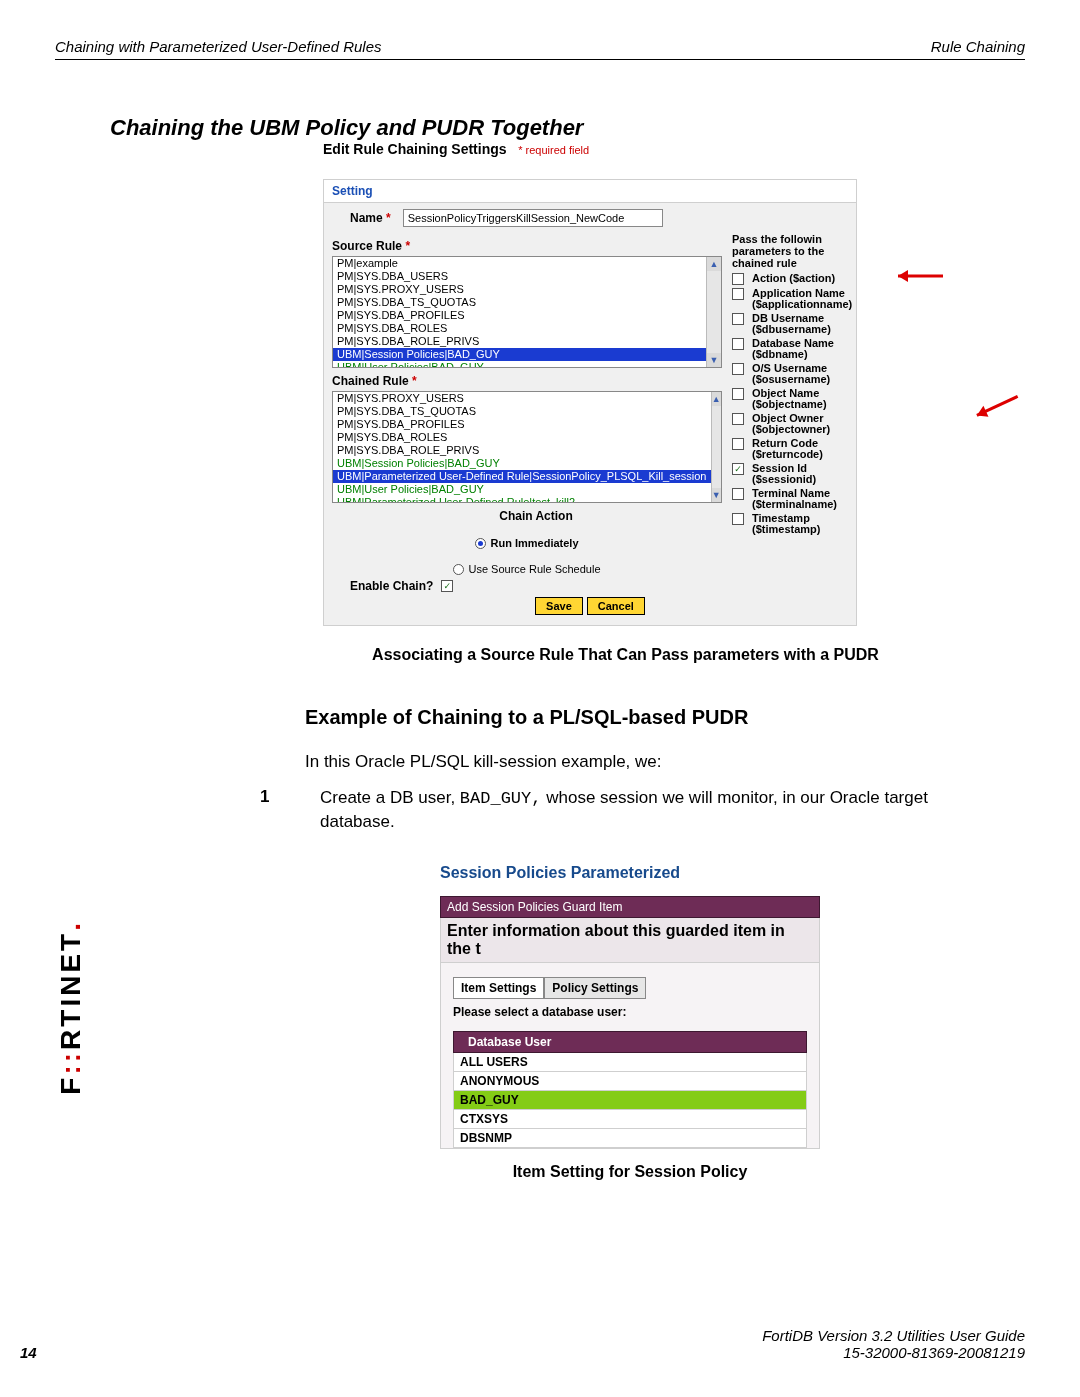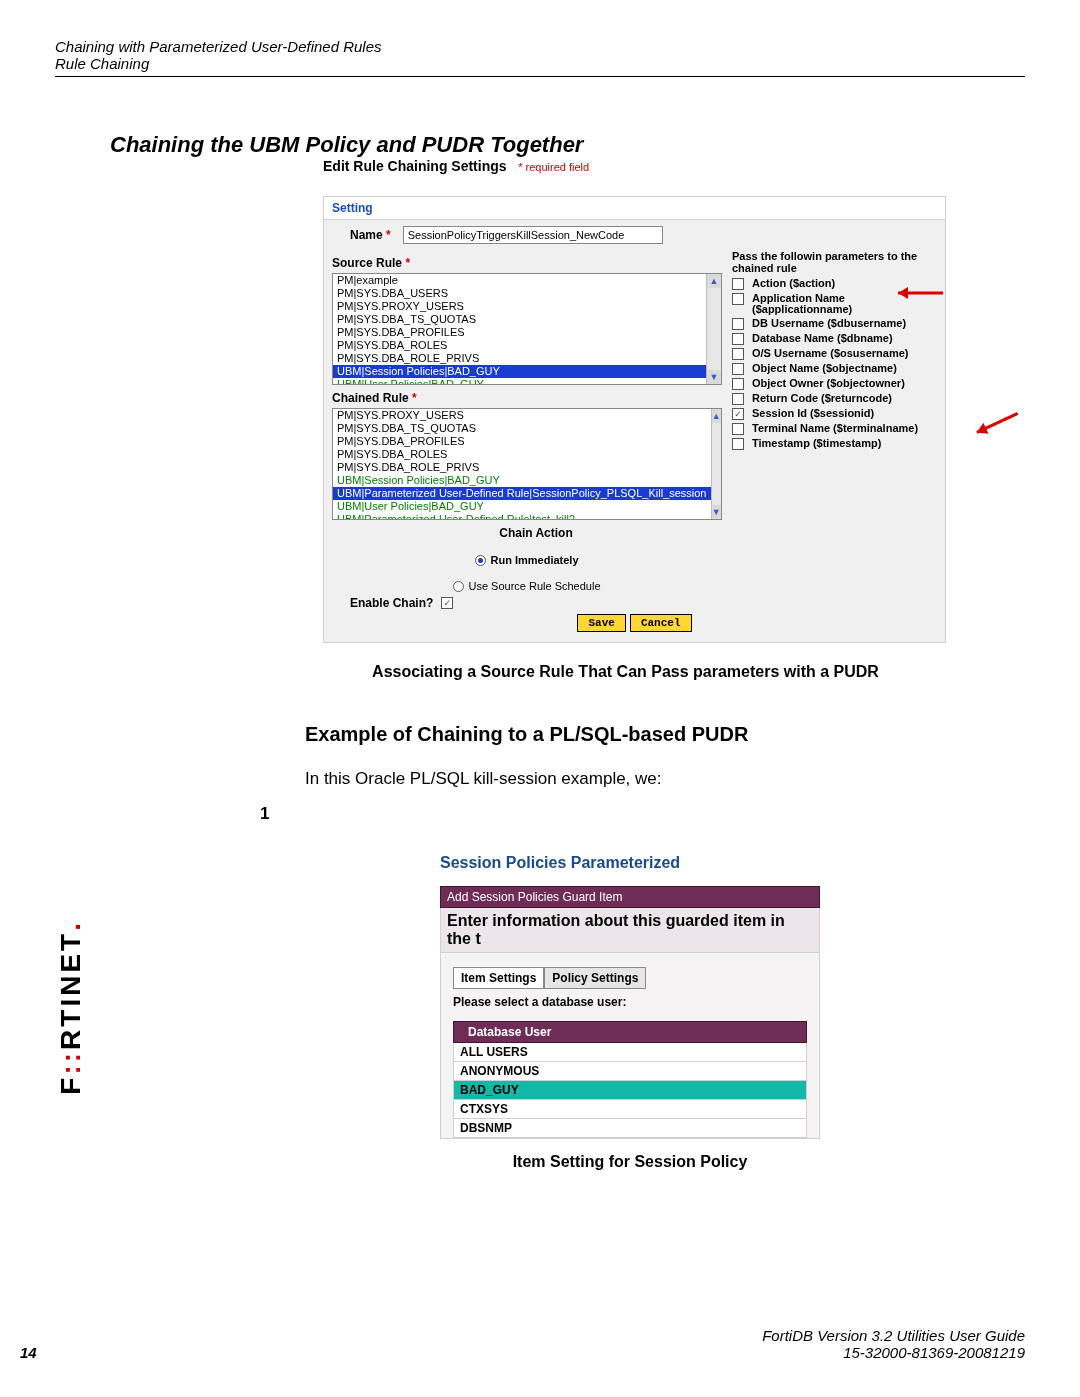--- a/index.html
+++ b/index.html
@@ -10,40 +10,39 @@
     background: #fff;
     position: relative;
     color: #000;
   }
   .header-row {
     display: flex;
     justify-content: space-between;
     padding: 38px 55px 0 55px;
     font-size: 15px;
     font-style: italic;
-    flex-direction: column;
   }
   .header-rule {
     margin: 4px 55px 0 55px;
     border: none;
     border-top: 1px solid #000;
   }
   .content {
     padding: 0 88px 0 110px;
   }
   .section-title {
     font-size: 22px;
     font-style: italic;
     font-weight: bold;
     margin-top: 55px;
   }
   
   .shot1 {
     margin-left: 213px;
-    width: 623px;
+    width: 534px;
     font-size: 12px;
     position: relative;
   }
   .shot1-title {
     font-weight: bold;
     font-size: 14px;
     margin-bottom: 22px;
   }
   .shot1-title-req { color:#c00; font-weight:normal; font-size:11px; }
   .shot1-outer {
@@ -91,21 +90,21 @@
   .param-title { font-size:11px; font-weight:bold; margin-bottom:4px; line-height:12px; }
   .param-row { display:flex; align-items:flex-start; gap:8px; margin-bottom:3px; }
   .chk { width:12px; height:12px; border:1px solid #555; background:#fff; flex:0 0 12px; display:flex; align-items:center; justify-content:center; font-size:9px; color:#1a6f1a; }
   .chk.checked::after { content:"✓"; }
   .param-txt { font-size:11px; line-height:11px; font-weight:bold; }
   .chain-action-row { margin-top:6px; font-size:11px; display:flex; gap:14px; align-items:center;flex-direction:column; }
   .radio { width:11px; height:11px; border:1px solid #555; border-radius:50%; display:inline-flex; align-items:center; justify-content:center; vertical-align:middle; background:#fff;}
   .radio.sel::after { content:""; width:5px; height:5px; background:#1a3bd1; border-radius:50%; }
   .enable-row { margin-top:4px; font-size:11px; display:flex; gap:8px; align-items:center;}
   .btns { display:flex; gap:4px; justify-content:center; margin-top:4px; }
-  .btn { padding:2px 10px; font-size:11px; font-weight:bold; border:1px solid #000; cursor:pointer;font-family:Liberation Mono, monospace; }
+  .btn { padding:2px 10px; font-size:11px; font-weight:bold; border:1px solid #000; cursor:pointer; }
   .btn-save { background:#ffd633; }
   .btn-cancel { background:#ffd633; }
   .arrow-red {
     position:absolute; width:60px; height:20px; pointer-events:none;
   }
   .arrow-red.top { left:565px; top:125px; }
   .arrow-red.bottom { left:642px; top:256px; transform:rotate(-25deg); }
   .figure-caption {
     text-align:center; font-weight:bold; font-size:16px;
     margin-top:20px; margin-left:213px; width:605px;
@@ -134,21 +133,21 @@
   .tab { border:1px solid #888; padding:3px 7px; font-size:12px; font-weight:bold; background:#fff; }
   .tab.inactive { background:#e6e6e6; }
   .shot2-body {
     border:1px solid #cfcfcf; border-top:none; padding:10px 12px 0 12px; background:#f6f3f5;
   }
   .shot2-prompt { font-weight:bold; font-size:12px; margin-bottom:12px; margin-top:6px; }
   .dbuser-header {
     background:#6e2c56; color:#fff; font-weight:bold; padding:3px 14px; font-size:12px; border:1px solid #3d1830;
   }
   .dbuser-row { padding:2px 6px; font-size:12px; font-weight:bold; border:1px solid #cfcfcf; border-top:none; background:#fff; }
-  .dbuser-row.highlight { background:#14b8a6; }
+  .dbuser-row.highlight { background:#84cc16; }
   .figure-caption2 {
     font-weight:bold; font-size:16px; text-align:center;
     margin-top:14px;
   }
   
   .side-logo {
     position:absolute; left:55px; top:920px;
     writing-mode: vertical-rl; transform: rotate(180deg);
     font-size:28px; font-weight:bold; letter-spacing:3px;
     font-family: Arial, sans-serif;
@@ -314,20 +313,23 @@
     </svg>
   </div>
 
   <div class="figure-caption">Associating a Source Rule That Can Pass parameters with a PUDR</div>
 
   <h3 class="subsection-title">Example of Chaining to a PL/SQL-based PUDR</h3>
   <p class="body-text">In this Oracle PL/SQL kill-session example, we:</p>
 
   <div class="list-row">
     <div class="list-num">1</div>
+    <div class="list-body">
+      <span>Create a DB user, </span><span class="mono">BAD_GUY,</span><span> whose session we will monitor, in our Oracle target database.</span>
+    </div>
   </div>
 
   <div class="shot2">
     <div class="shot2-title">Session Policies Parameterized</div>
     <div class="shot2-header">Add Session Policies Guard Item</div>
     <div class="shot2-sub">Enter information about this guarded item in the t</div>
     <div class="shot2-body">
       <div class="tabs-row">
         <div class="tab">Item Settings</div>
         <div class="tab inactive">Policy Settings</div>

